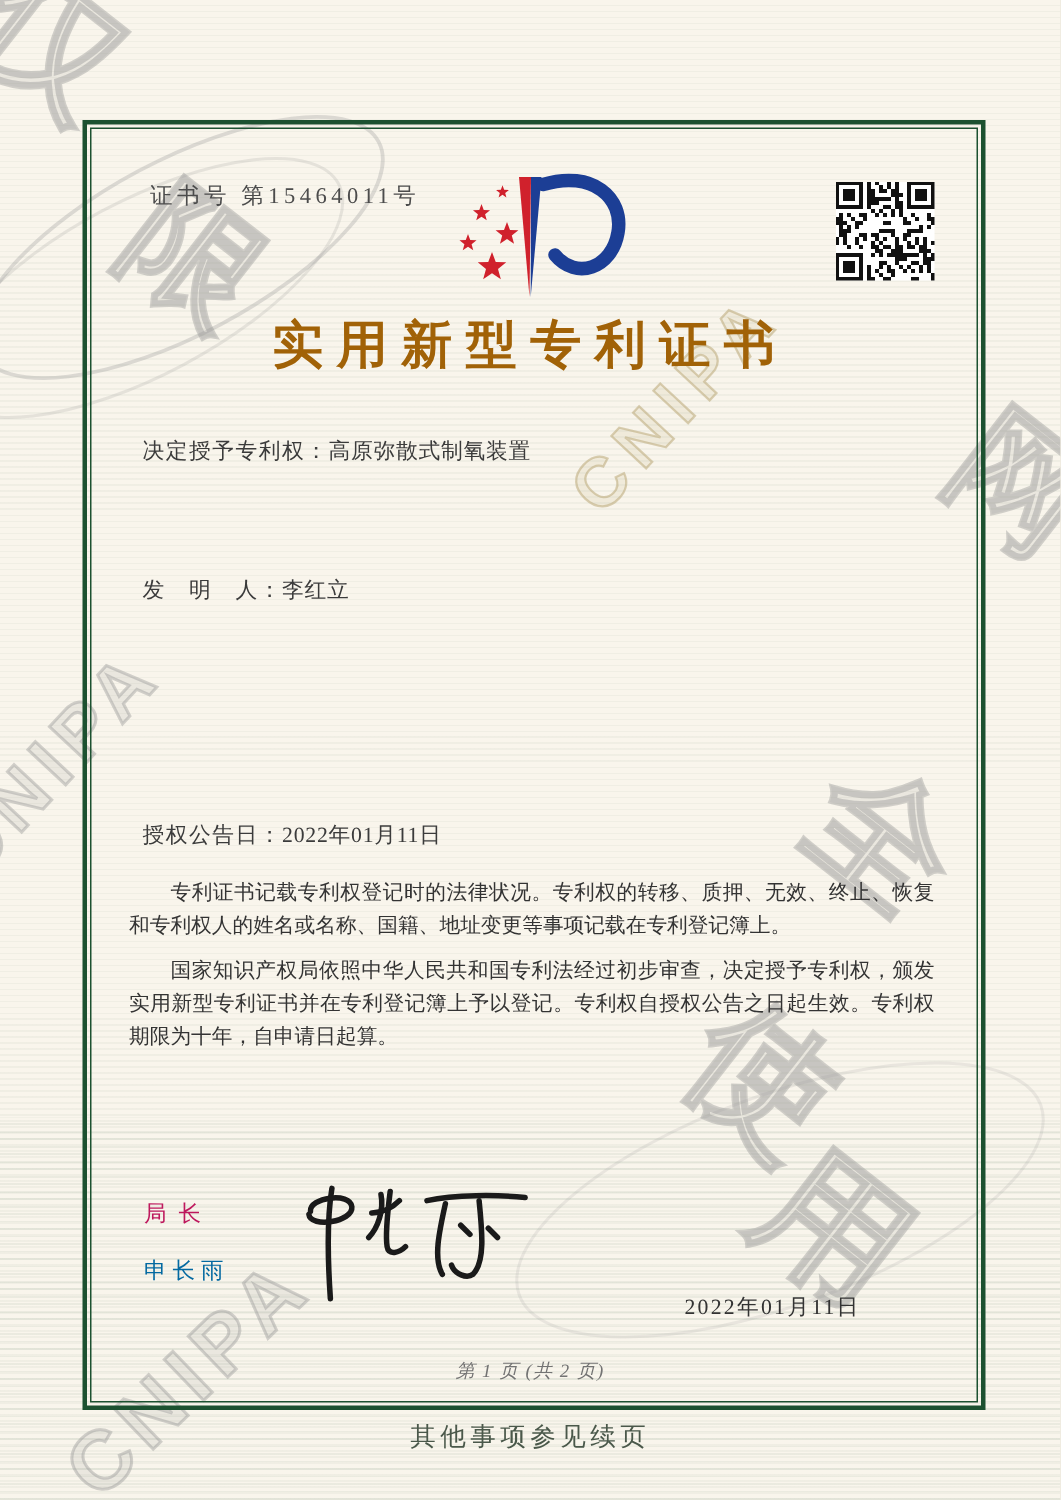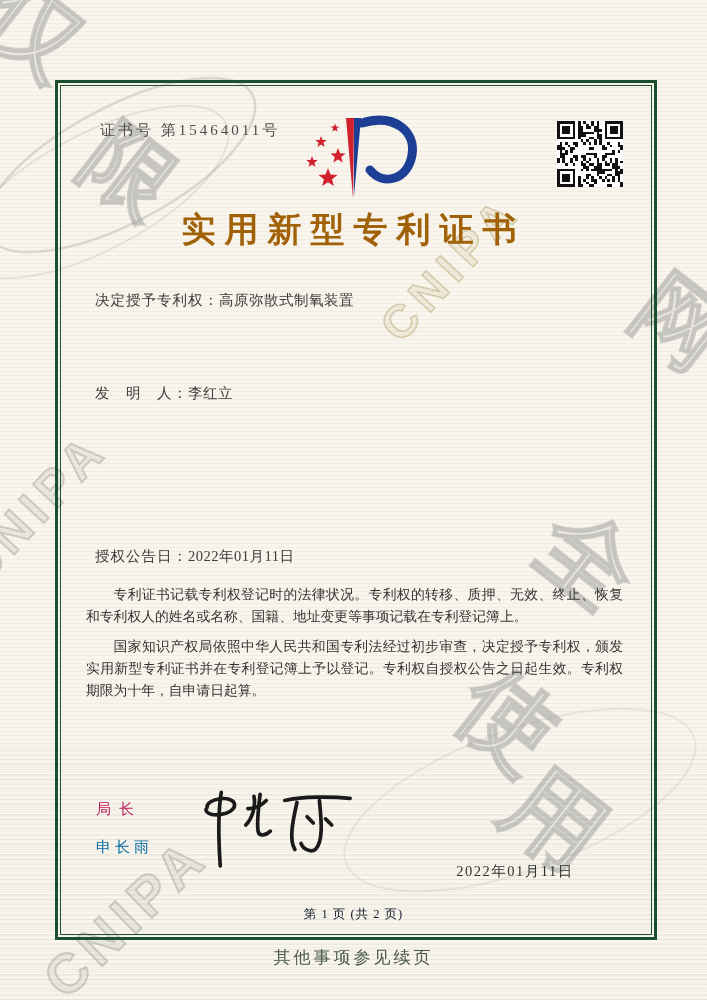--- a/index.html
+++ b/index.html
@@ -55,21 +55,21 @@
     position:absolute;left:86px;top:584px;width:537px;
     font-size:13.8px;line-height:1.6;color:#333;text-align:justify;
   }
   .body-text p{margin:0 0 8px 0;text-indent:2em;}
   .sig-title{position:absolute;left:96px;top:800px;font-size:15px;letter-spacing:8px;color:#be185d;}
   .sig-name{position:absolute;left:96px;top:838px;font-size:15px;letter-spacing:4px;color:#0369a1;}
   .sig-script{position:absolute;left:190px;top:780px;width:175px;height:92px;}
   .issue-date{position:absolute;left:425px;top:862px;width:180px;text-align:center;
     font-size:14.5px;letter-spacing:1.5px;color:#333;}
   .page-indicator{position:absolute;left:0;right:0;top:906px;text-align:center;
-    font-size:12.5px;letter-spacing:1px;color:#0f172a;}
+    font-size:12.5px;letter-spacing:1px;color:#737373;font-style:italic;}
   .continuation-note{position:absolute;left:0;right:0;top:946px;text-align:center;
     font-size:17px;letter-spacing:3px;color:#4a584a;}
 </style>
 </head>
 <body>
 
 <div class="page">
 
   <div class="texture"></div>
   <div class="texture-low"></div>

